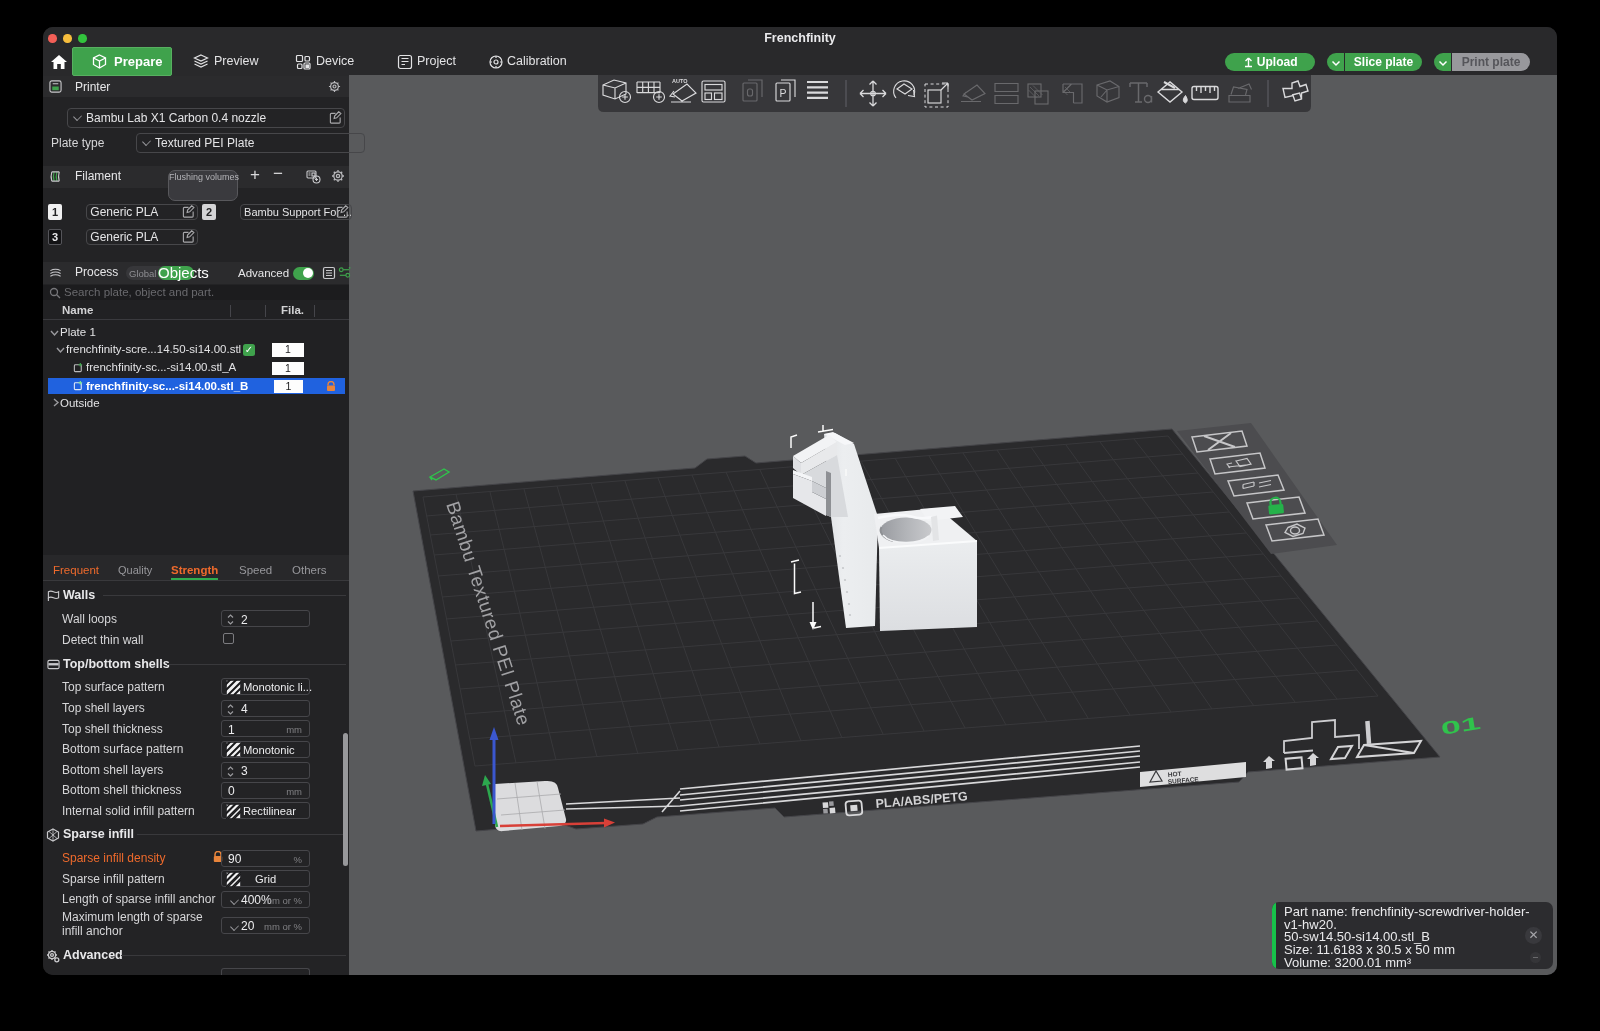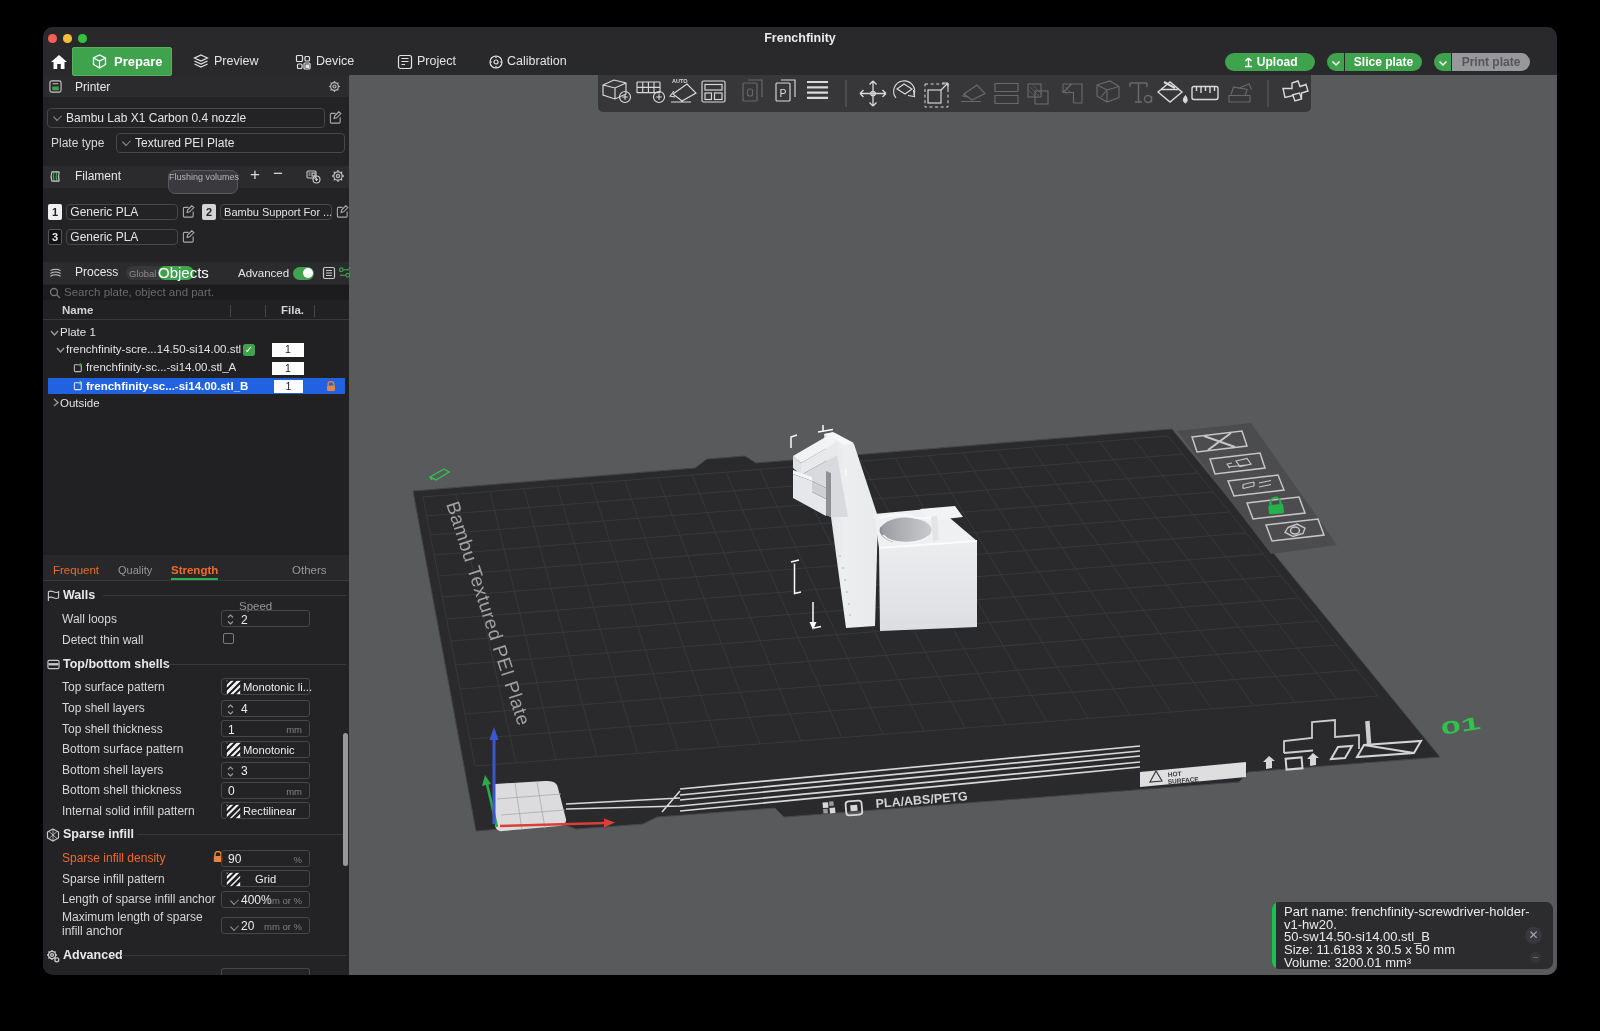--- a/index.html
+++ b/index.html
@@ -1,20 +1,20 @@
 <!DOCTYPE html>
 <html><head>
 <meta charset="utf-8">
 <style>
 html,body{margin:0;padding:0;background:#000;width:1600px;height:1031px;overflow:hidden;}
 *{box-sizing:border-box;font-family:"Liberation Sans",sans-serif;}
 .abs{position:absolute;}
 #win{position:absolute;left:43px;top:27px;width:1514px;height:948px;background:#232325;border-radius:10px;overflow:hidden;}
 .tl{width:8.5px;height:8.5px;border-radius:50%;}
-.combo{border:1px solid #47474a;border-radius:4px;color:#e4e4e6;font-size:12px;display:flex;align-items:center;}
+.combo{border:1px solid #47474a;border-radius:4px;color:#e4e4e6;font-size:12px;display:flex;align-items:center;margin-left:20px;}
 .chev{display:inline-block;width:7px;height:7px;border-left:1.4px solid #9a9a9e;border-bottom:1.4px solid #9a9a9e;transform:rotate(-45deg) scale(1,.8);margin:0 5px 3px 6px;}
 .sechead{color:#e8e8ea;font-size:12.5px;font-weight:700;}
 .lbl{color:#d6d6d8;font-size:12px;}
 .vbox{position:absolute;left:178px;width:89px;height:17px;border:1px solid #46464a;border-radius:3px;color:#ececee;font-size:12px;white-space:nowrap;}.vbox span{white-space:nowrap;}
 .sfx{position:absolute;right:7px;top:3px;color:#808084;font-size:9.5px;}
 .divl{position:absolute;height:1px;background:#39393c;top:8px;right:4px;}
 .icn16{position:absolute;left:3px;width:13px;height:13px;}
 </style>
 </head>
 <body>
@@ -299,21 +299,21 @@
 <svg class="abs icn16" style="top:94px;left:6px;" viewBox="0 0 14 14">
         <g fill="none" stroke-width="1.2">
           <path d="M3 2 Q1.5 7 3 12" stroke="#c9c9cc"></path>
           <path d="M5.5 2 Q4 7 5.5 12" stroke="#3fa24c"></path>
           <path d="M8.5 2 Q7 7 8.5 12" stroke="#3fa24c"></path>
           <path d="M11 2 Q9.5 7 11 12" stroke="#c9c9cc"></path>
           <path d="M3 2 H11 M3 12 H11" stroke="#c9c9cc"></path>
         </g>
       </svg>
 <div class="abs lbl" style="left:32px;top:93px;color:#e6e6e8;">Filament</div>
-<div class="abs" style="left:125px;top:94px;width:70px;height:24px;border:1px solid #58585c;border-radius:7px;background:#3a3a3e;color:#b4b4b8;font-size:9px;text-align:center;line-height:12px;white-space:nowrap;">Flushing volumes</div>
+<div class="abs" style="left:125px;top:94px;width:70px;height:31px;border:1px solid #58585c;border-radius:7px;background:#3a3a3e;color:#b4b4b8;font-size:9px;text-align:center;line-height:12px;white-space:nowrap;">Flushing volumes</div>
 <div class="abs" style="left:207px;top:89px;color:#d9d9db;font-size:17px;font-weight:300;">+</div>
 <div class="abs" style="left:230px;top:88px;color:#d9d9db;font-size:17px;font-weight:300;">−</div>
 <svg class="abs" style="left:263px;top:93px;" width="15" height="15" viewBox="0 0 15 15">
         <g fill="none" stroke="#c9c9cc" stroke-width="1.1">
           <rect x="1" y="2" width="9" height="7" rx="1"></rect>
           <path d="M2.5 4 h2 M2.5 6 h2"></path>
           <rect x="6" y="4" width="3" height="3"></rect>
           <circle cx="10.5" cy="10.5" r="3.5"></circle>
           <path d="M9 10.5 h3 M10.5 9 v3"></path>
         </g>
@@ -430,21 +430,21 @@
       </svg>
 <svg class="abs" style="left:9px;top:322px;" width="8" height="9" viewBox="0 0 8 9">
         <path d="M2 1 L6 4.5 L2 8" fill="none" stroke="#9a9a9e" stroke-width="1.4"></path>
       </svg>
 <div class="abs" style="left:17px;top:321px;color:#e2e2e4;font-size:11.5px;">Outside</div>
 
 <div class="abs" style="left:0;top:479px;width:306px;height:26px;background:#28282a;border-bottom:1px solid #39393c;"></div>
 <div class="abs" style="left:10px;top:488px;color:#ee6a2c;font-size:11.5px;">Frequent</div>
 <div class="abs" style="left:75px;top:488px;color:#97979b;font-size:11px;">Quality</div>
 <div class="abs" style="left:128px;top:488px;color:#ee6a2c;font-size:11.5px;font-weight:700;">Strength</div>
-<div class="abs" style="left:196px;top:488px;color:#97979b;font-size:11.5px;margin-top:36px;">Speed</div>
+<div class="abs" style="left:196px;top:488px;color:#97979b;font-size:11.5px;">Speed</div>
 <div class="abs" style="left:249px;top:488px;color:#97979b;font-size:11.5px;">Others</div>
 <div class="abs" style="left:128px;top:501.5px;width:47px;height:2.5px;background:#2fae4e;"></div>
 
 <svg class="abs" style="left:4px;top:513px;" width="13" height="13" viewBox="0 0 14 14">
         <path d="M1.5 3 Q4 1.5 7 3 Q10 4.5 12.5 3 L12.5 9.5 Q10 11 7 9.5 Q4 8 1.5 9.5 Z" fill="none" stroke="#c9c9cc" stroke-width="1.2"></path>
         <path d="M1.5 9.5 L1.5 13" stroke="#c9c9cc" stroke-width="1.2"></path>
       </svg>
 <div class="abs sechead" style="left:20px;top:512px;">Walls</div>
 <div class="divl" style="left:60px;top:519px;width:243px;"></div>
 <div class="abs lbl" style="left:19px;top:536px;">Wall loops</div>

